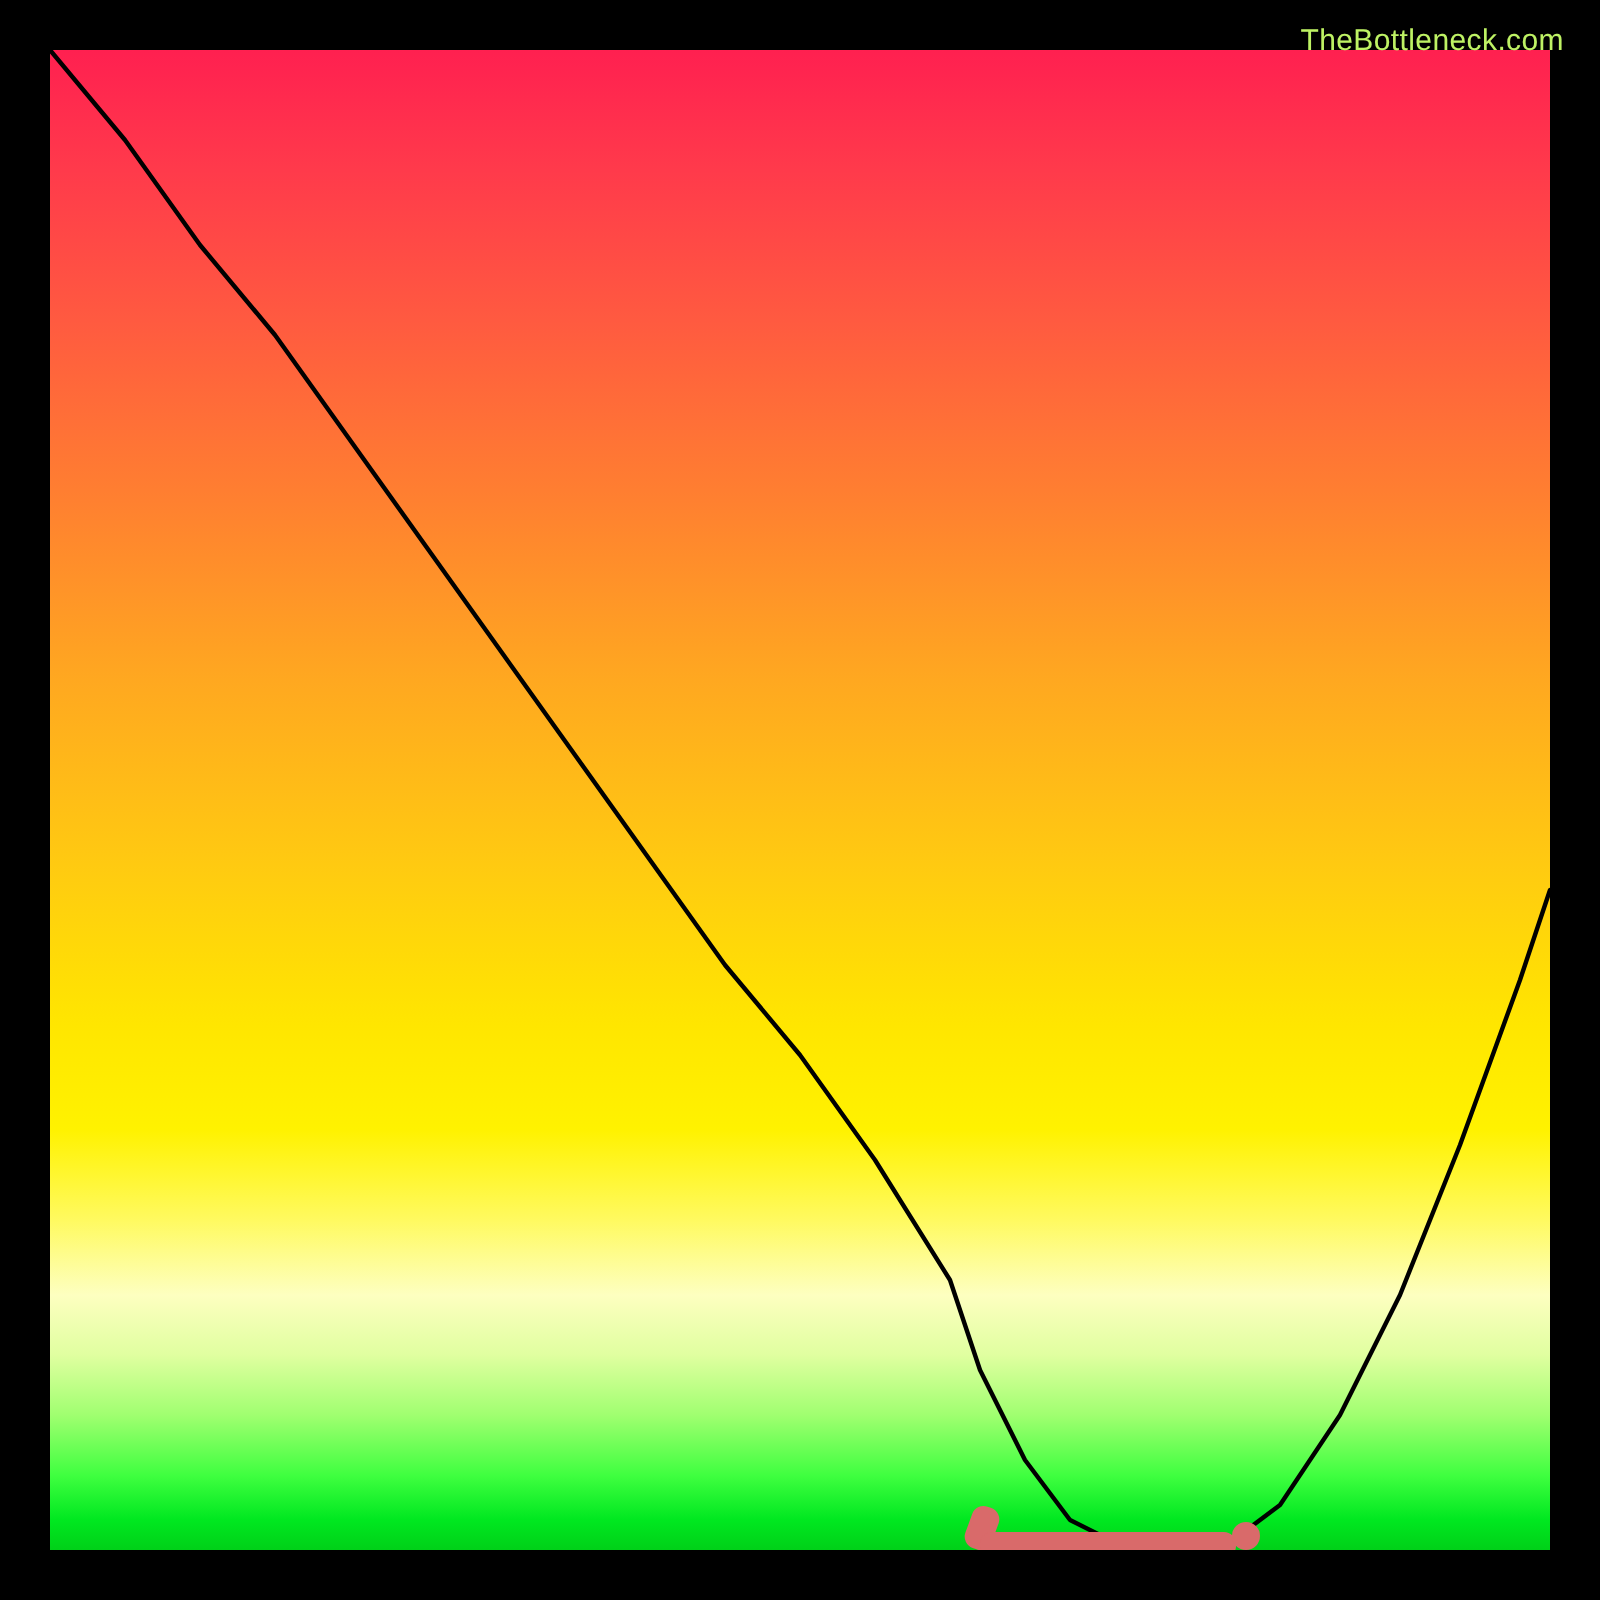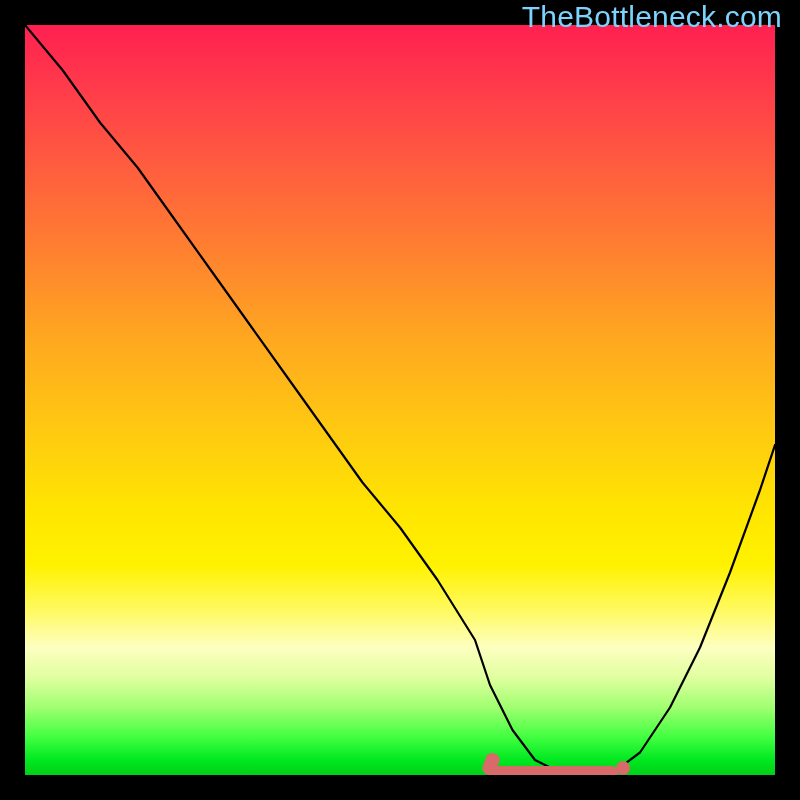--- a/index.html
+++ b/index.html
@@ -11,24 +11,24 @@
     font-family: Arial, sans-serif;
     overflow: hidden;
   }
   .container {
     position: relative;
     width: 800px;
     height: 800px;
   }
   .watermark {
     position: absolute;
-    top: 0;
+    top: 12px;
     right: 18px;
-    color: #7dd3fc;
-    font-size: 30px;
+    color: #bef264;
+    font-size: 15px;
     font-weight: 500;
     letter-spacing: 0.2px;
     z-index: 10;
   }
   .plot-area {
     position: absolute;
     left: 25px;
     top: 25px;
     width: 750px;
     height: 750px;

